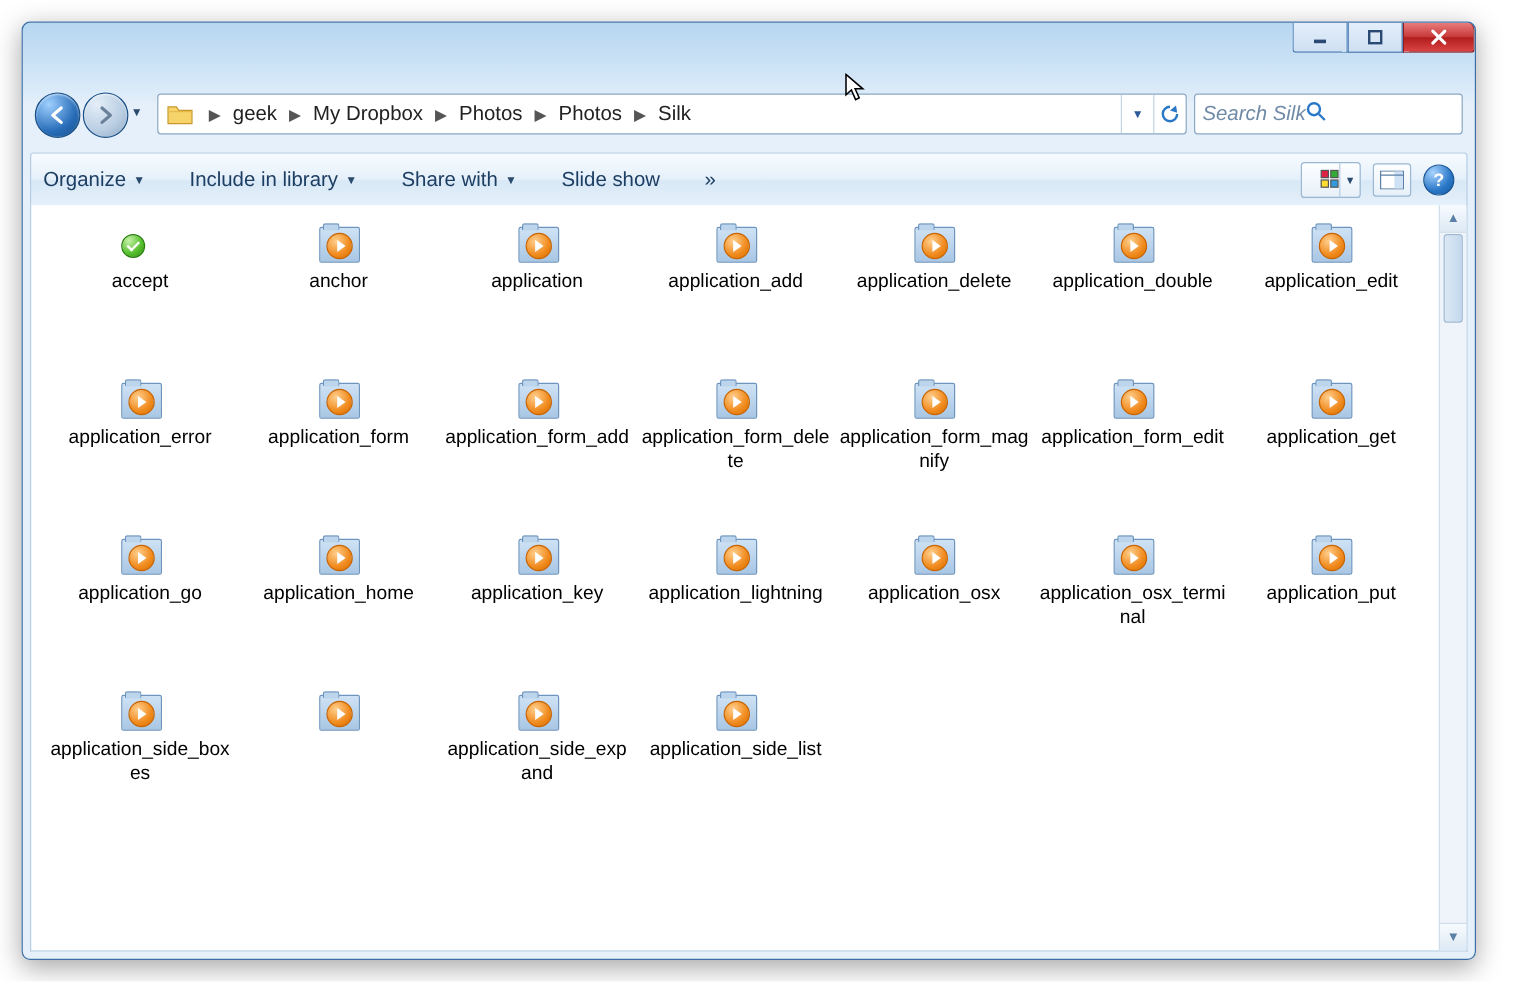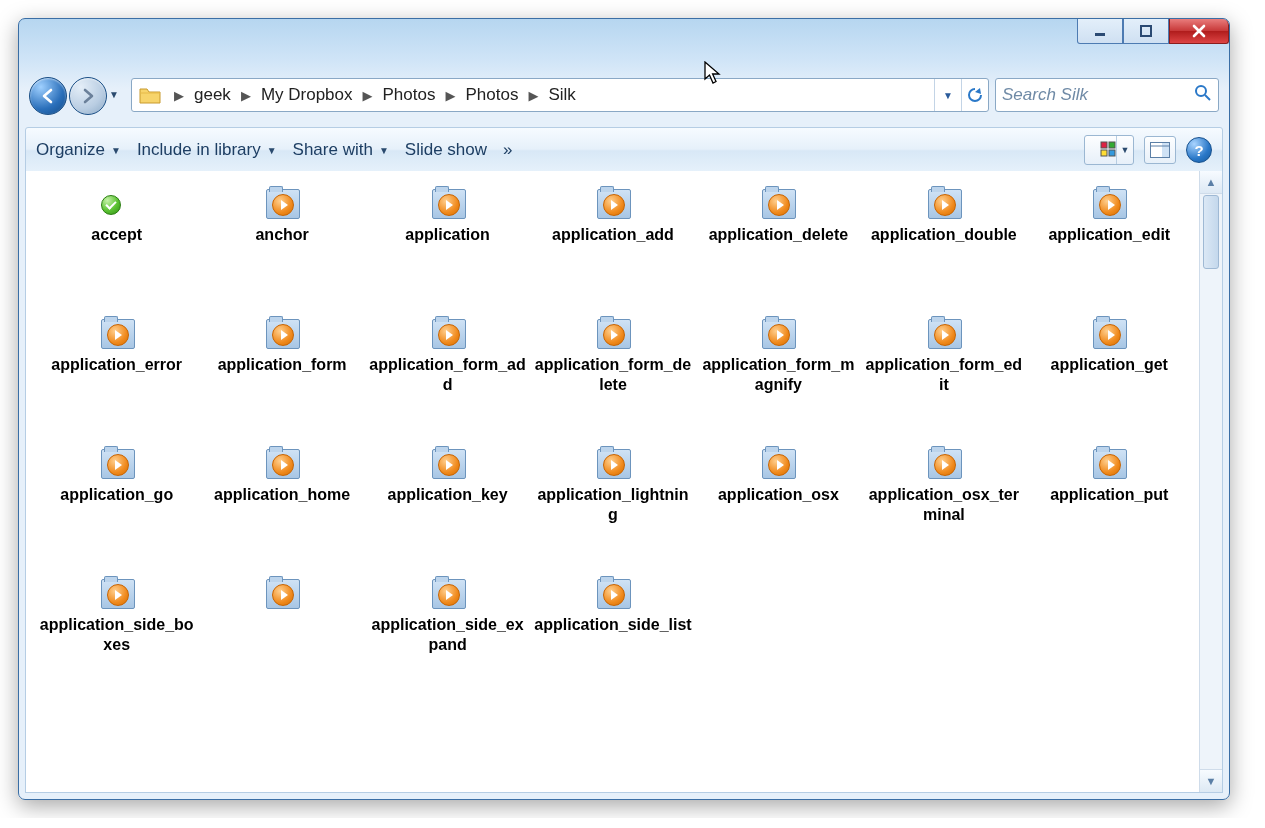--- a/index.html
+++ b/index.html
@@ -52,29 +52,29 @@
   }
   .abicon{width:24px;height:24px;margin:0 6px;display:flex;align-items:center;justify-content:center;}
   .crumb{display:flex;align-items:center;}
   .crumb .sep{color:#555;padding:0 6px;font-size:13px;}
   .crumb .seg{padding:2px 4px;}
   .abright{margin-left:auto;display:flex;align-items:center;height:100%;}
   .abbtn{width:26px;height:100%;border-left:1px solid #c3d4e6;display:flex;align-items:center;justify-content:center;color:#2a5a9a;}
   .searchbox{
     width:210px;height:32px;background:#fff;border:1px solid #8aa8c5;border-radius:3px;
     display:flex;align-items:center;padding:0 6px;color:#6f8aa6;font-style:italic;font-size:17px;
-    justify-content:space-between;
+    justify-content:flex-start;
   }
   .searchbox .sicon{color:#2a6fba;font-style:normal;}
   
   .toolbar{
     position:absolute;left:6px;right:6px;top:108px;height:44px;
     background:linear-gradient(to bottom,#f6fbff,#e6f0fa 48%,#d8e8f6 52%,#e6f1fb);
     border:1px solid #b5cde4;border-radius:3px 3px 0 0;
-    display:flex;align-items:center;padding:0 10px;gap:16px;font-size:17px;color:#1d3e63;
+    display:flex;align-items:center;padding:0 10px;gap:37px;font-size:17px;color:#1d3e63;
   }
   .tbitem{display:flex;align-items:center;gap:6px;}
   .tbitem .dd{font-size:10px;color:#2a4a6e;}
   .tbright{margin-left:auto;display:flex;align-items:center;gap:10px;}
   .viewbtn{
     width:48px;height:28px;border:1px solid #9bb7d2;border-radius:3px;
     background:linear-gradient(to bottom,#fdfeff,#e7f0f9);
     display:flex;align-items:center;justify-content:center;position:relative;
   }
   .viewbtn .split{position:absolute;right:0;top:0;bottom:0;width:16px;border-left:1px solid #b7cde2;display:flex;align-items:center;justify-content:center;font-size:9px;color:#2a4a6e;}
@@ -98,21 +98,21 @@
   .filesgrid{
     position:absolute;left:0;top:0;right:22px;bottom:0;
     padding:18px 8px;
     display:grid;
     grid-template-columns:repeat(7,1fr);
     grid-auto-rows:130px;
     overflow:hidden;
   }
   .item{
     display:flex;flex-direction:column;align-items:center;text-align:center;
-    font-size:16px;color:#000;line-height:1.25;word-break:break-all;padding:0 4px;font-weight:bold;
+    font-size:16px;color:#000;line-height:1.25;word-break:break-all;padding:0 4px;
   }
   .item .thumb{width:32px;height:30px;margin-bottom:6px;position:relative;}
   .folder-media{
     width:32px;height:28px;
     background:linear-gradient(to bottom,#cfe2f5,#a8c6e4);
     border:1px solid #6c94bd;border-radius:2px;position:relative;
   }
   .folder-media::before{
     content:"";position:absolute;left:2px;top:-4px;width:12px;height:5px;
     background:#bcd4ec;border:1px solid #6c94bd;border-bottom:none;border-radius:2px 2px 0 0;

